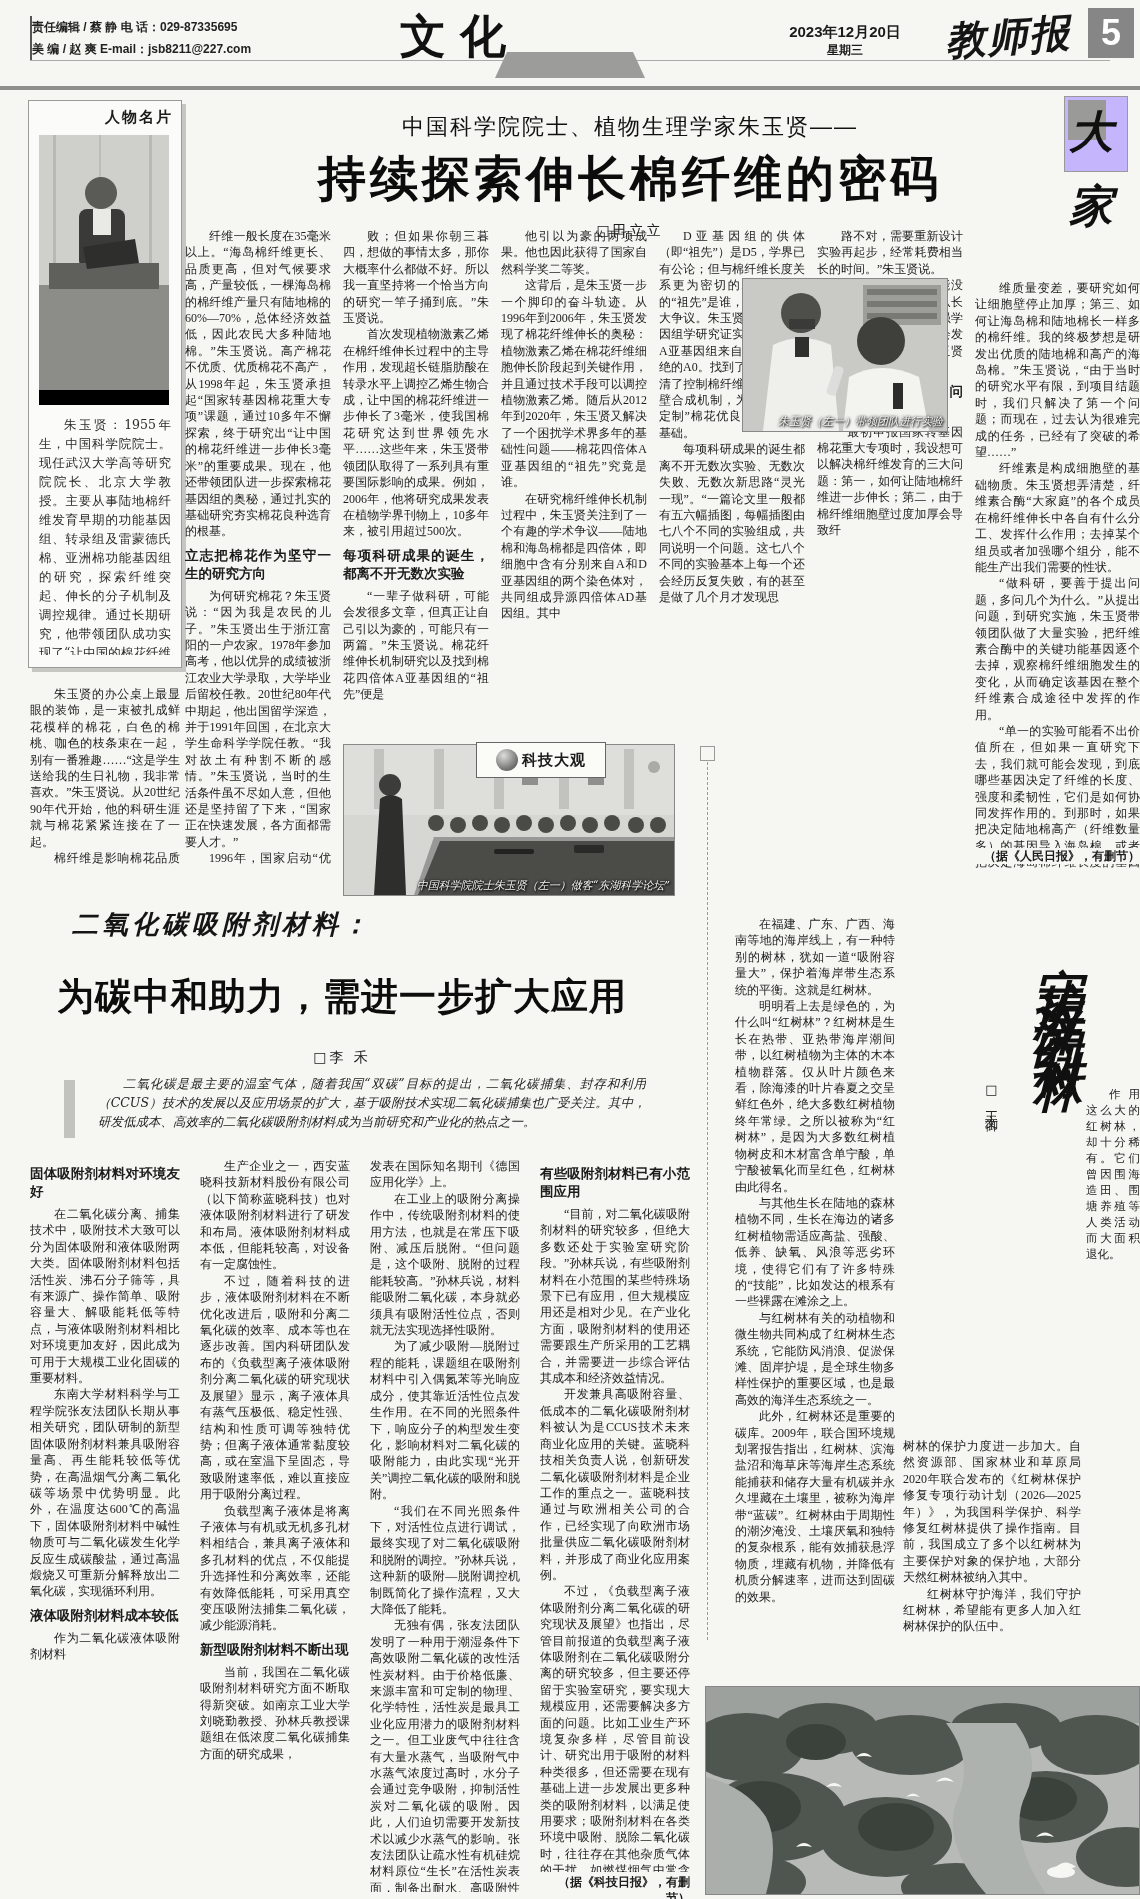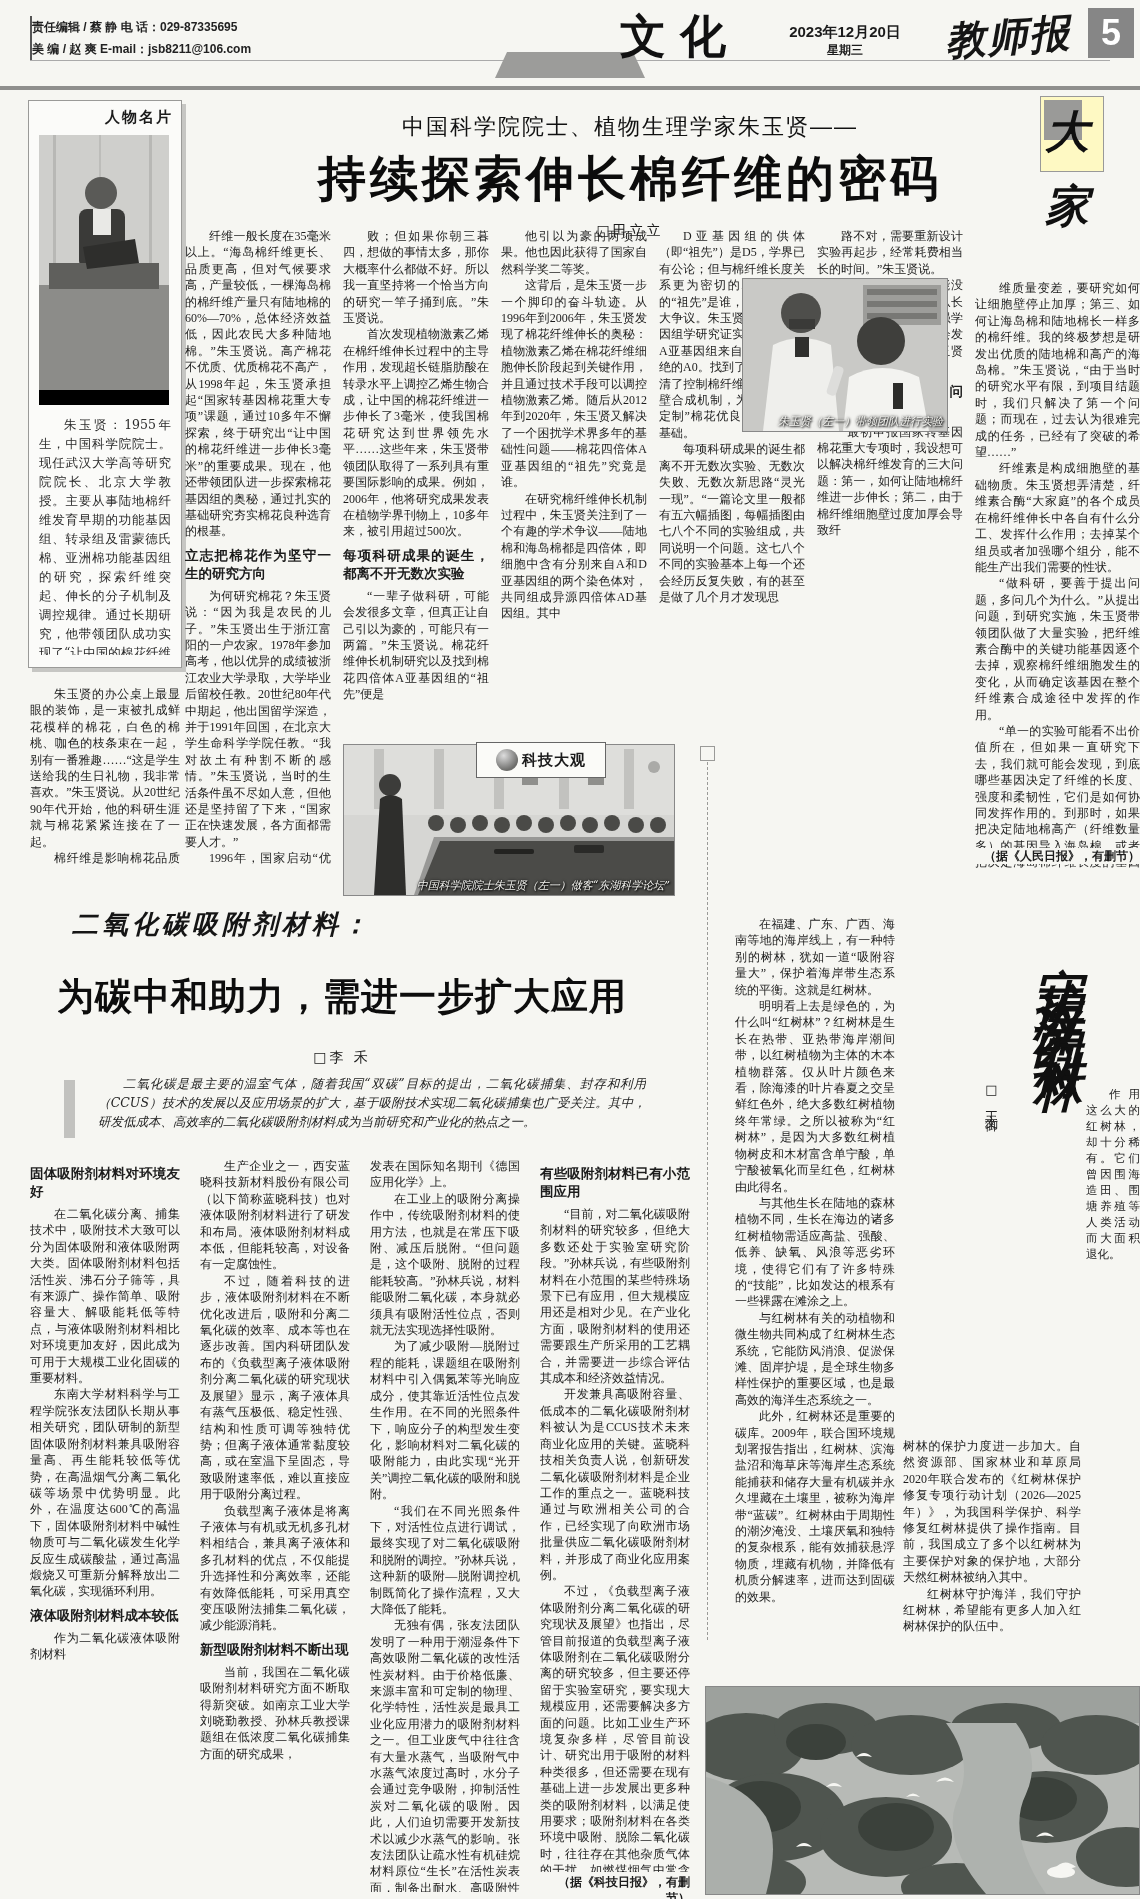--- a/index.html
+++ b/index.html
@@ -3,21 +3,21 @@
 <meta charset="utf-8">
 <style>
   html,body{margin:0;padding:0;background:#d9d9d6;}
   .page{position:relative;width:1140px;height:1899px;margin:0 auto;background:#f6f6f2;color:#1b1b1b;
         font-family:"Liberation Serif",serif;overflow:hidden;}
   .abs{position:absolute;}
   
   .hdr-editor{left:30px;top:16px;width:300px;border-left:2px solid #555;
       font:bold 12px/22px "Liberation Sans",sans-serif;color:#222;}
   .hdr-editor .row{white-space:nowrap;}
-  .section-wrap{left:400px;top:8px;width:340px;text-align:right;}
+  .section-wrap{left:400px;top:8px;width:340px;text-align:left;}
   .section-shadow{position:absolute;left:95px;top:44px;width:150px;height:26px;background:#9c9c9a;
       clip-path:polygon(8% 0,92% 0,100% 100%,0 100%);}
   .section-title{position:relative;font:900 46px/56px "Liberation Sans",sans-serif;letter-spacing:14px;color:#111;}
   .hdr-hair{left:30px;top:60px;width:1080px;height:0;border-top:1px solid #aaa;}
   .hdr-date{left:760px;top:22px;width:170px;text-align:center;font:bold 15px/20px "Liberation Sans",sans-serif;}
   .hdr-week{font:bold 12px/16px "Liberation Sans",sans-serif;}
   .masthead{left:945px;top:10px;width:140px;font:bold italic 40px/52px "DejaVu Serif",serif;
       transform:rotate(-4deg);letter-spacing:2px;color:#151515;}
   .pagenum{left:1088px;top:8px;width:46px;height:50px;background:#868686;color:#fff;text-align:center;
       font:bold 36px/50px "Liberation Sans",sans-serif;}
@@ -28,21 +28,21 @@
   .card-tab{position:absolute;right:8px;top:6px;font:bold 15px/20px "Liberation Sans",sans-serif;letter-spacing:2px;}
   .card-photo{position:absolute;left:10px;top:34px;width:130px;height:270px;}
   .card-bio{position:absolute;left:10px;top:314px;width:132px;height:240px;overflow:hidden;
       font:12.5px/19px "DejaVu Serif",serif;text-align:justify;color:#2a2a2a;}
   .bio-p{margin:0;text-indent:2em;}
   .lead-left{left:30px;top:686px;width:150px;height:182px;overflow:hidden;}
   .headline-wrap{left:185px;top:112px;width:890px;text-align:center;}
   .kicker1{font:22px/30px "Liberation Sans",sans-serif;color:#111;letter-spacing:2px;}
   .title1{font:900 48px/62px "Liberation Sans",sans-serif;letter-spacing:4px;color:#0c0c0c;margin-top:6px;}
   .byline1{font:14px/20px "DejaVu Serif",serif;margin-top:10px;letter-spacing:3px;}
-  .dajia{left:1040px;top:96px;width:62px;height:74px;border:1px solid #999;background:#fef9c3;}
+  .dajia{left:1064px;top:96px;width:62px;height:74px;border:1px solid #999;background:#c4b5fd;}
   .dajia .sq{position:absolute;left:3px;top:3px;width:38px;height:40px;background:#9a9a98;}
   .dajia .t{position:absolute;left:4px;top:-2px;font:bold italic 44px/74px "DejaVu Serif",serif;letter-spacing:-14px;color:#101010;}
   .ncol{overflow:hidden;font:12px/16.4px "Liberation Serif",serif;text-align:justify;color:#1c1c1c;}
   .ncol p{margin:0;text-indent:2em;}
   .ncol .sub{font:bold 13.5px/18px "Liberation Sans",sans-serif;text-indent:0;margin:7px 0 5px;}
   .attr{font:bold 12px/16px "DejaVu Serif",serif;text-align:right;background:#f6f6f2;}
   .photo{border:1px solid #888;box-sizing:border-box;}
   .pcap{position:absolute;left:0;right:4px;bottom:2px;text-align:right;color:#f4f4f0;
       font:italic 11px/14px "DejaVu Serif",serif;text-shadow:0 0 3px #000,1px 1px 2px #000;}
   
@@ -69,21 +69,21 @@
   
   svg{display:block;}
 </style>
 </head>
 <body>
 
 <div class="page">
 
   <div class="abs hdr-editor">
     <div class="row">责任编辑 / 蔡  静   电  话：029-87335695</div>
-    <div class="row">美    编 / 赵  爽   E-mail：jsb8211@106.com</div>
+    <div class="row">美    编 / 赵  爽   E-mail：jsb8211@227.com</div>
   </div>
   <div class="abs hdr-hair"></div>
   <div class="abs section-wrap">
     <div class="section-shadow"></div>
     <div class="section-title">文化</div>
   </div>
   <div class="abs hdr-date">
     <div>2023年12月20日</div>
     <div class="hdr-week">星期三</div>
   </div>

